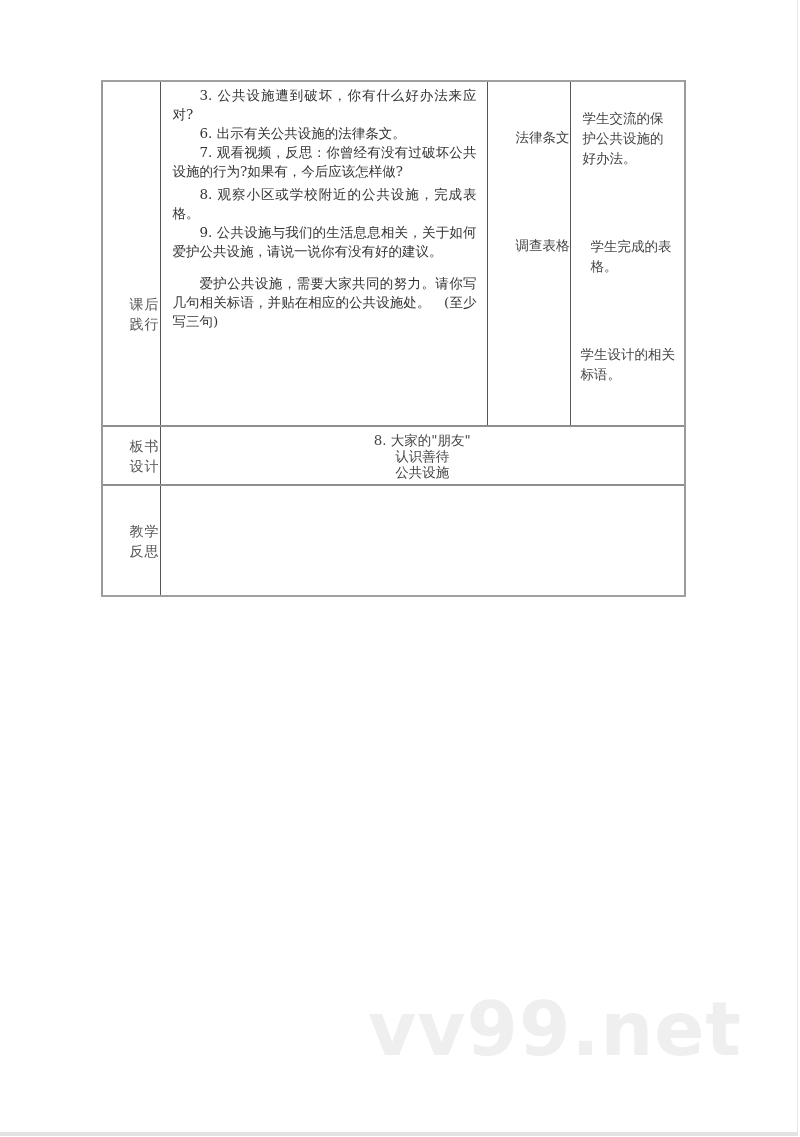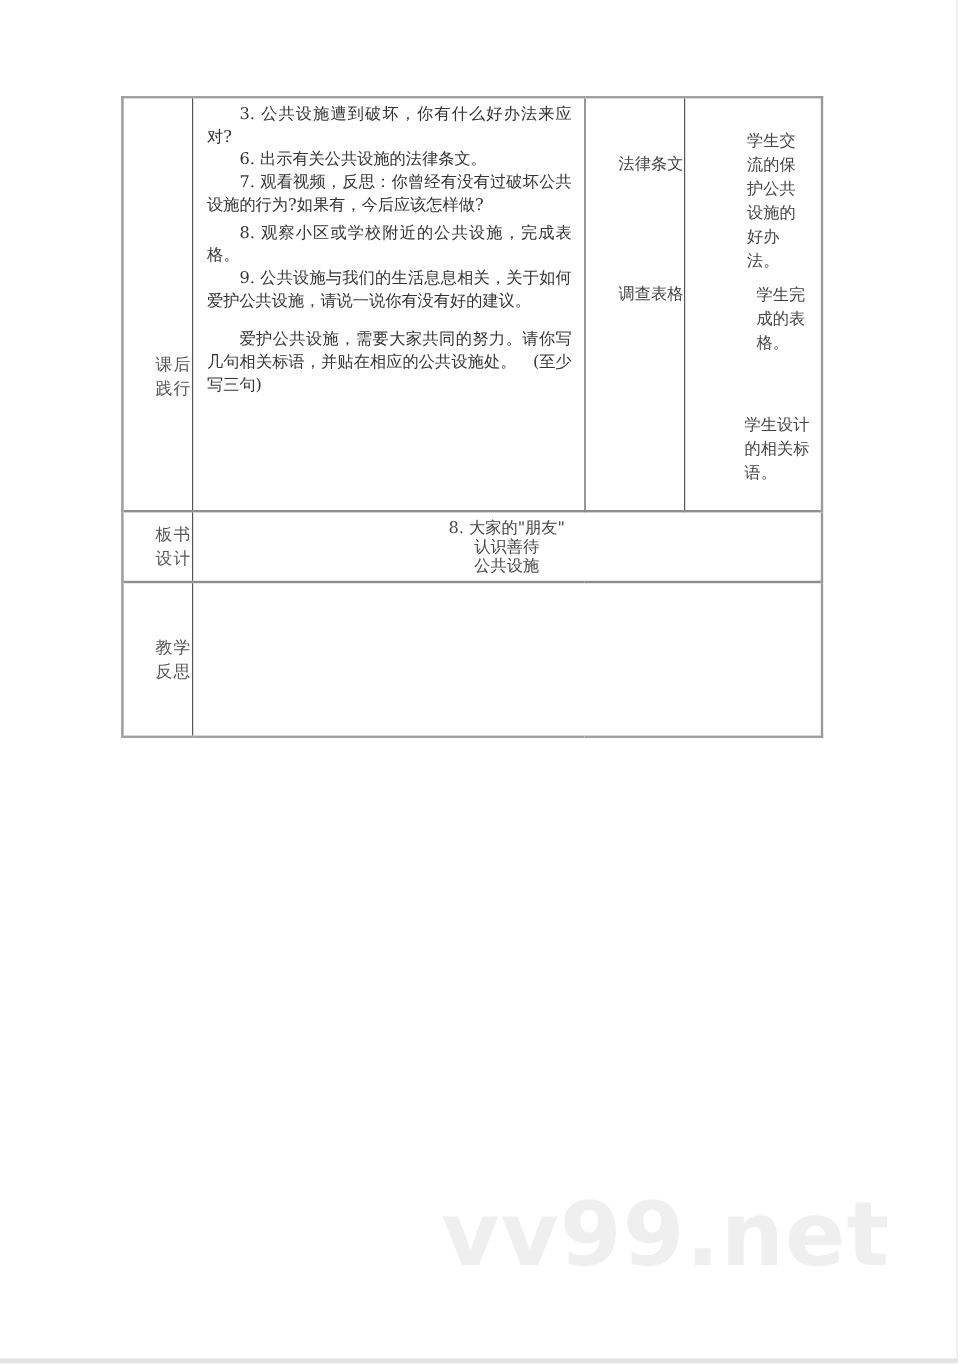--- a/index.html
+++ b/index.html
@@ -74,21 +74,20 @@
       text-align: right;
     }
     .right-cell {
       position: relative;
       color: #444;
     }
     .right-item {
       position: absolute;
       left: 10px; right: 8px;
       line-height: 20px;
-      margin-left: 40px;
     }
 
     .board-cell {
       text-align: center;
       line-height: 16px;
       padding-top: 5px !important;
       color: #444;
     }
     .board-cell span { display: block; }
 
@@ -155,21 +154,21 @@
         <span>设计</span>
       </td>
       <td colspan="3" class="board-cell">
         <span>8. 大家的"朋友"</span>
         <span>认识善待</span>
         <span>公共设施</span>
       </td>
     </tr>
 
 
-    <tr class="sep" style="height:129px">
+    <tr class="sep" style="height:111px">
       <td class="label-cell">
         <span>教学</span>
         <span>反思</span>
       </td>
       <td colspan="3"></td>
     </tr>
   </tbody>
     </table>
 
   <div class="watermark">vv99.net</div>

